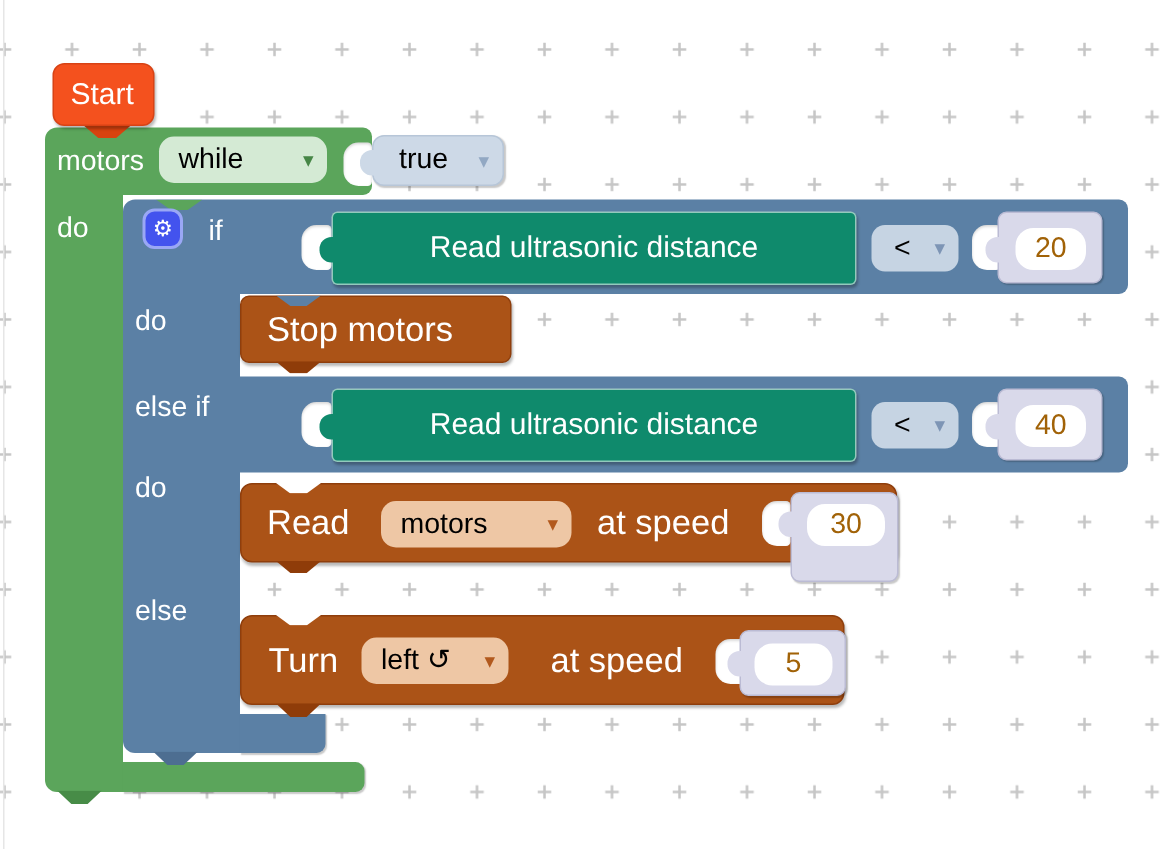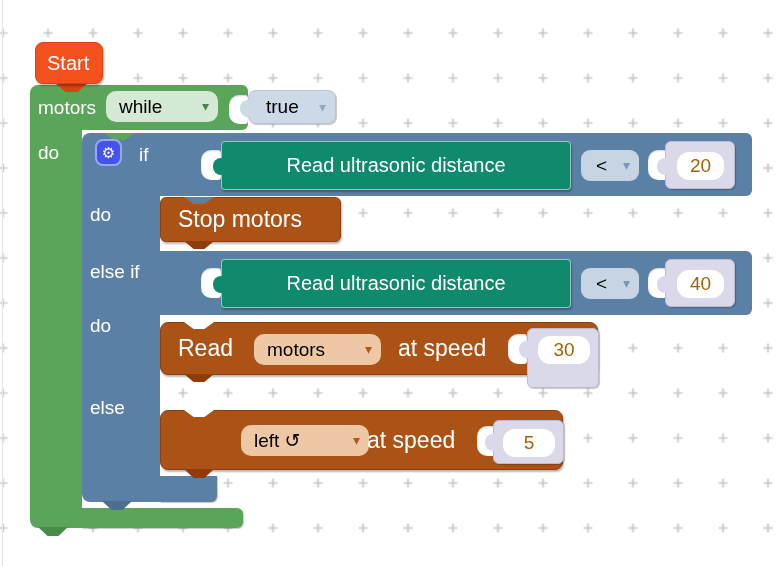--- a/index.html
+++ b/index.html
@@ -131,21 +131,22 @@
     <div class="abs lav shs" style="left:366px;top:5px;width:72px;height:60px;border-radius:6px;">
       <span class="vtab" style="top:12px;background:#d9d9ea;"></span>
       <div class="numfield" style="left:10px;top:7px;width:52px;height:28px;line-height:28px;">30</div>
     </div>
   </div>
 
   <span class="wlbl" style="left:90px;top:394px;">else</span>
   <div class="abs rust sh" style="left:160px;top:410px;width:403px;height:60px;border-radius:8px;">
     <div class="abs trap" style="left:23px;top:-1px;width:30px;height:7px;background:#ffffff;"></div>
     <div class="abs trap" style="left:23px;top:58px;width:30px;height:9px;background:#8f3c09;"></div>
-    <div class="pill" style="left:80px;top:14px;width:128px;height:31px;line-height:31px;background:#eec7a5;">
+    <span class="inlbl" style="left:18px;top:0;line-height:58px;">Turn</span>
+    <div class="pill" style="left:80px;top:14px;width:98px;height:31px;line-height:31px;background:#eec7a5;">
       <span class="txt">left ↺</span>
       <span class="dar" style="color:#b2591d;">▾</span>
     </div>
     <span class="inlbl" style="left:206px;top:0;line-height:58px;">at speed</span>
     <div class="socket" style="left:316px;top:15px;width:19px;height:30px;"></div>
     <div class="abs lav shs" style="left:332px;top:9px;width:71px;height:44px;border-radius:6px;">
       <span class="vtab" style="top:13px;background:#d9d9ea;"></span>
       <div class="numfield" style="left:9px;top:8px;width:52px;height:28px;line-height:28px;">5</div>
     </div>
   </div>

